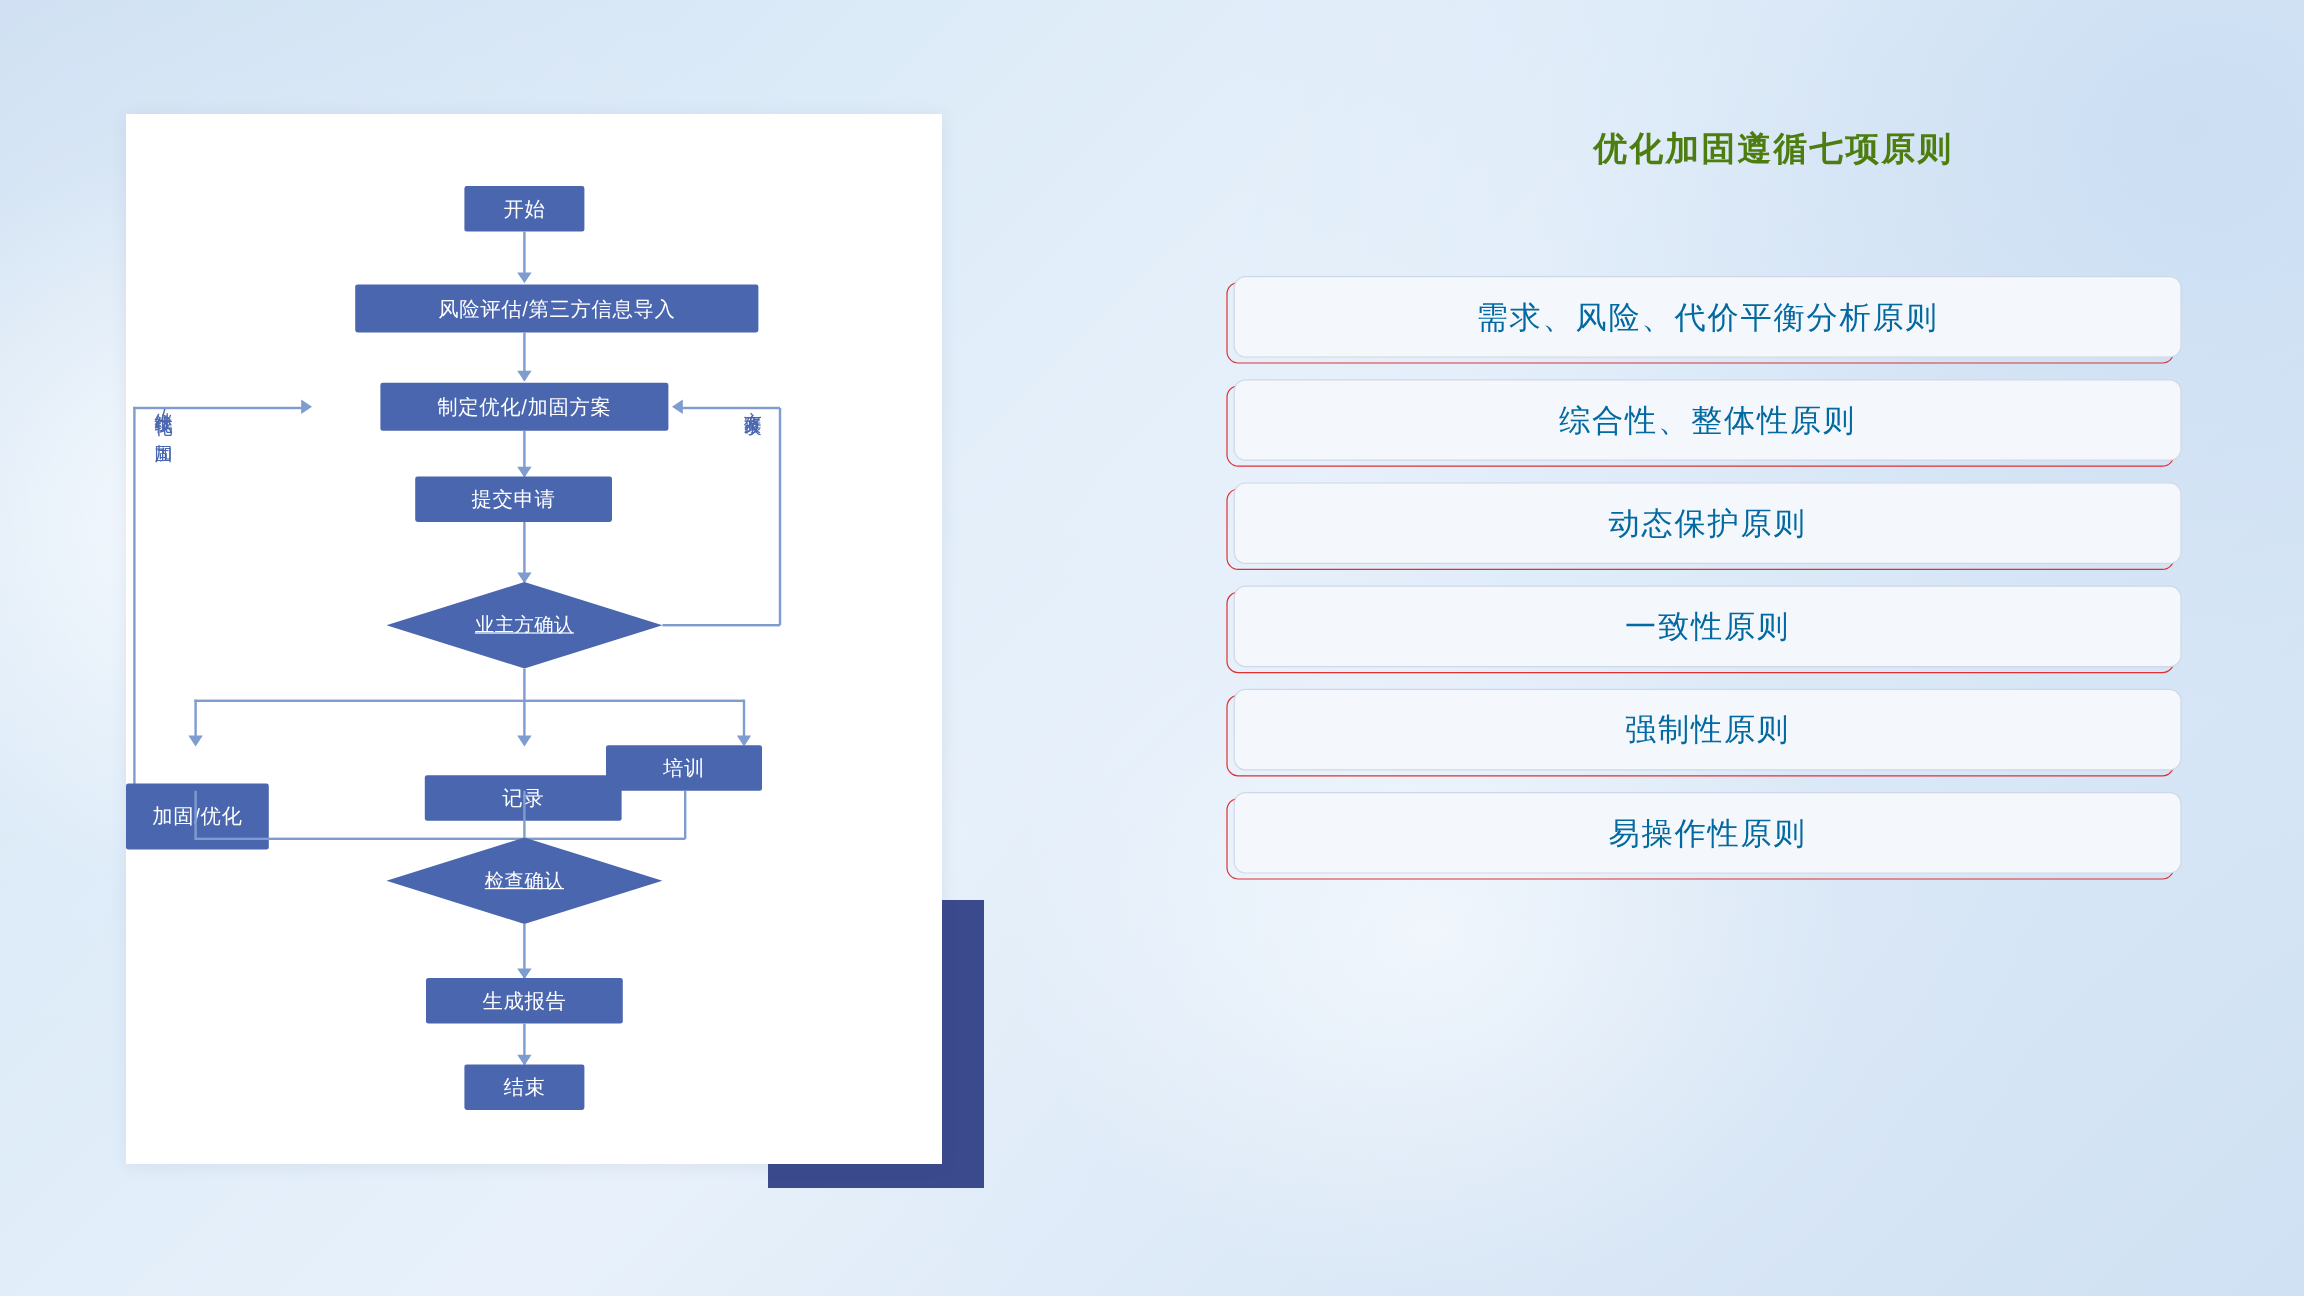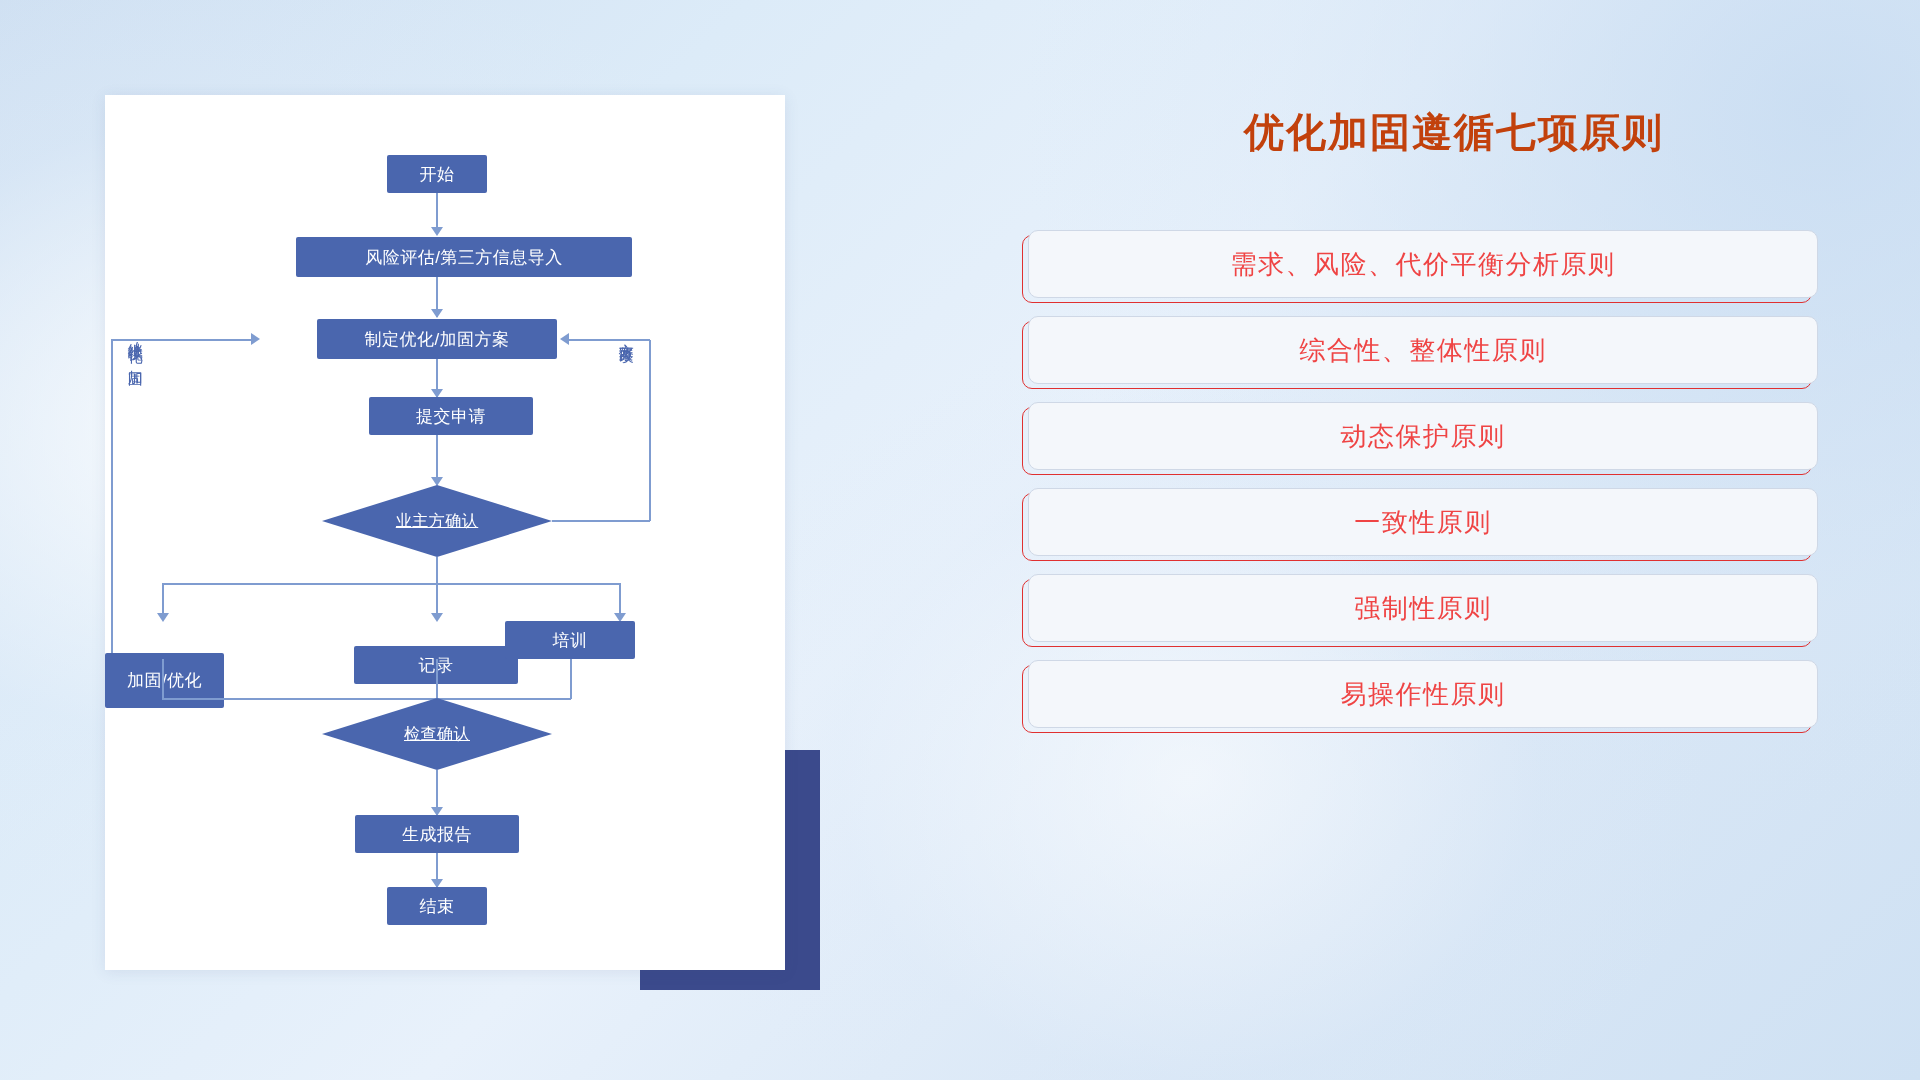--- a/index.html
+++ b/index.html
@@ -114,26 +114,26 @@
     writing-mode: vertical-rl;
     text-orientation: upright;
     letter-spacing: 2px;
     line-height: 1.15;
     text-align: center;
   }
 
   
   .right-title {
     position: absolute;
-    left: 1044px;
+    left: 1068px;
     top: 105px;
     width: 820px;
     text-align: center;
-    color: #c2410c;
-    font-size: 40px;
+    color: #4d7c0f;
+    font-size: 28px;
     font-weight: bold;
     letter-spacing: 2px;
   }
   .principles {
     position: absolute;
     left: 1022px;
     top: 230px;
     width: 800px;
   }
   .principle {
@@ -155,21 +155,21 @@
     left: 6px; top: 0;
     width: 790px;
     height: 68px;
     box-sizing: border-box;
     border: 1.3px solid #cfd8e6;
     border-radius: 10px;
     background: #f4f7fb;
     display: flex;
     align-items: center;
     justify-content: center;
-    color: #ef4444;
+    color: #0369a1;
     font-size: 26px;
     letter-spacing: 1.5px;
   }
 </style>
 </head>
 <body>
 
 <div class="page" data-name="slide-canvas">
 
   <div class="card-shadow" data-name="card-shadow-accent"></div>
@@ -181,21 +181,21 @@
     <div class="arrow-down" data-name="arrowhead-risk" style="left:326px; top:132px;"></div>
 
     <div class="node" data-name="flow-node-risk-assessment" style="left:191px; top:142px; width:336px; height:40px;">风险评估/第三方信息导入</div>
     <div class="line vline" data-name="edge-risk-to-plan" style="left:331px; top:182px; height:40px;"></div>
     <div class="arrow-down" data-name="arrowhead-plan" style="left:326px; top:214px;"></div>
 
     <div class="node" data-name="flow-node-plan" style="left:212px; top:224px; width:240px; height:40px;">制定优化/加固方案</div>
     <div class="line vline" data-name="edge-plan-to-submit" style="left:331px; top:264px; height:38px;"></div>
     <div class="arrow-down" data-name="arrowhead-submit" style="left:326px; top:294px;"></div>
 
-    <div class="node" data-name="flow-node-submit" style="left:264px; top:302px; width:164px; height:38px;">提交申请</div>
+    <div class="node" data-name="flow-node-submit" style="left:241px; top:302px; width:164px; height:38px;">提交申请</div>
     <div class="line vline" data-name="edge-submit-to-confirm" style="left:331px; top:340px; height:50px;"></div>
     <div class="arrow-down" data-name="arrowhead-owner-confirm" style="left:326px; top:382px;"></div>
 
     <div class="diamond" data-name="flow-node-owner-confirm" style="left:217px; top:390px;">
       <div class="shape" data-name="diamond-shape"></div>
       <div class="dlabel" data-name="flow-node-owner-confirm-label">业主方确认</div>
     </div>
 
     <div class="line hline" data-name="edge-confirm-right" style="left:447px; top:425px; width:98px;"></div>
     <div class="line vline" data-name="edge-right-up" style="left:544px; top:245px; height:181px;"></div>

